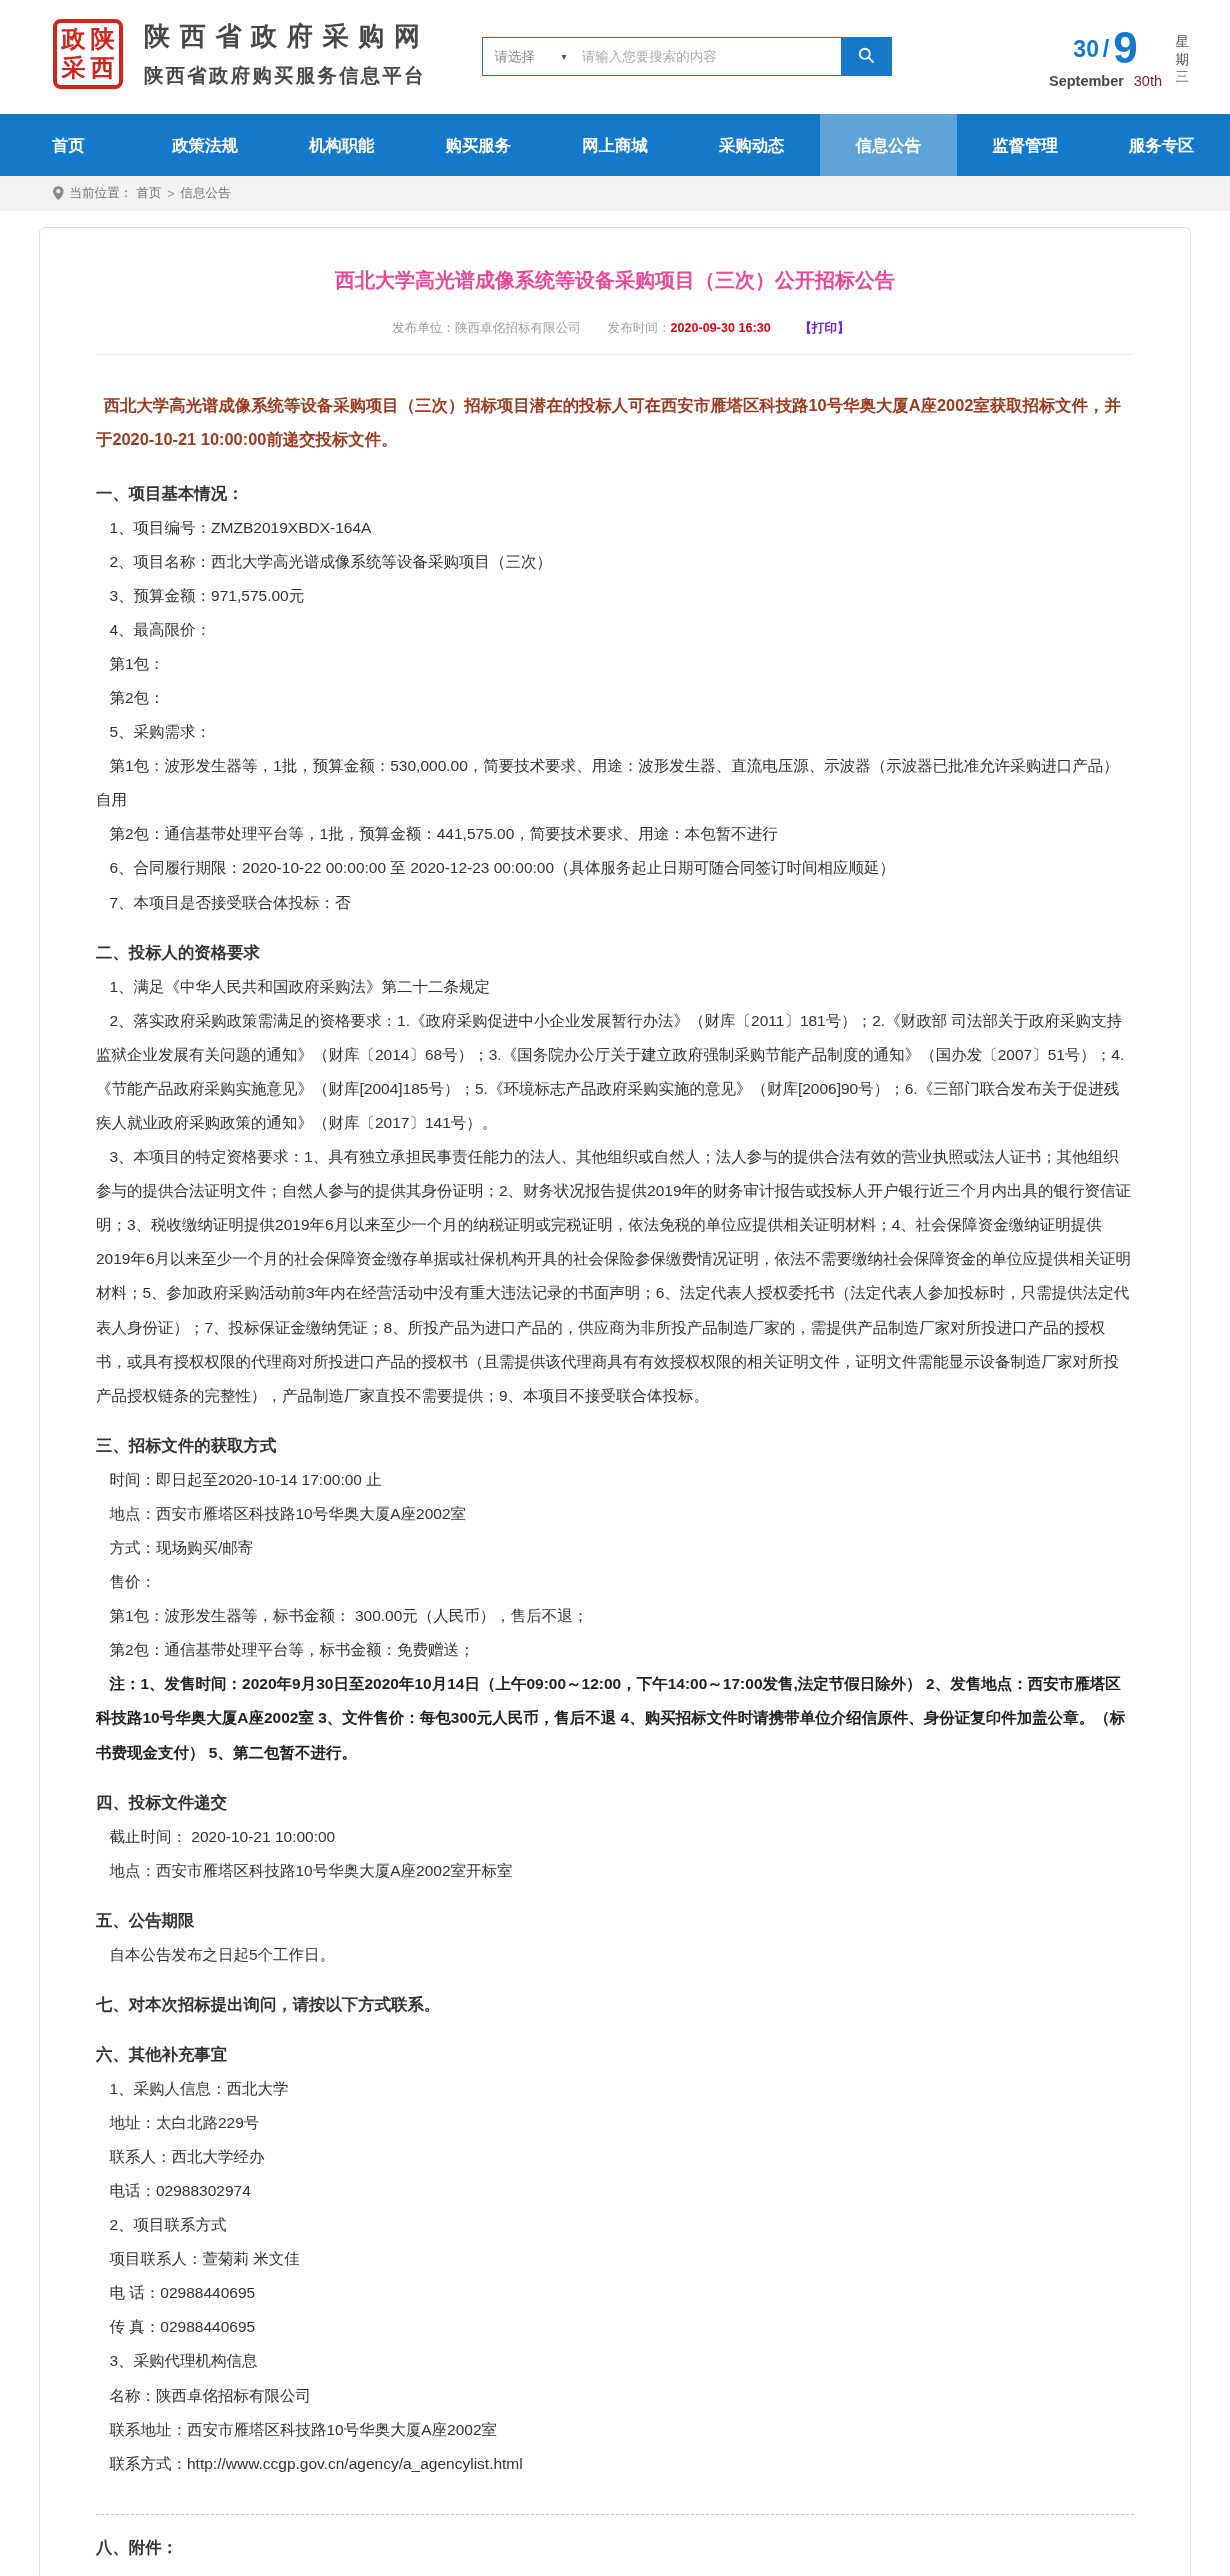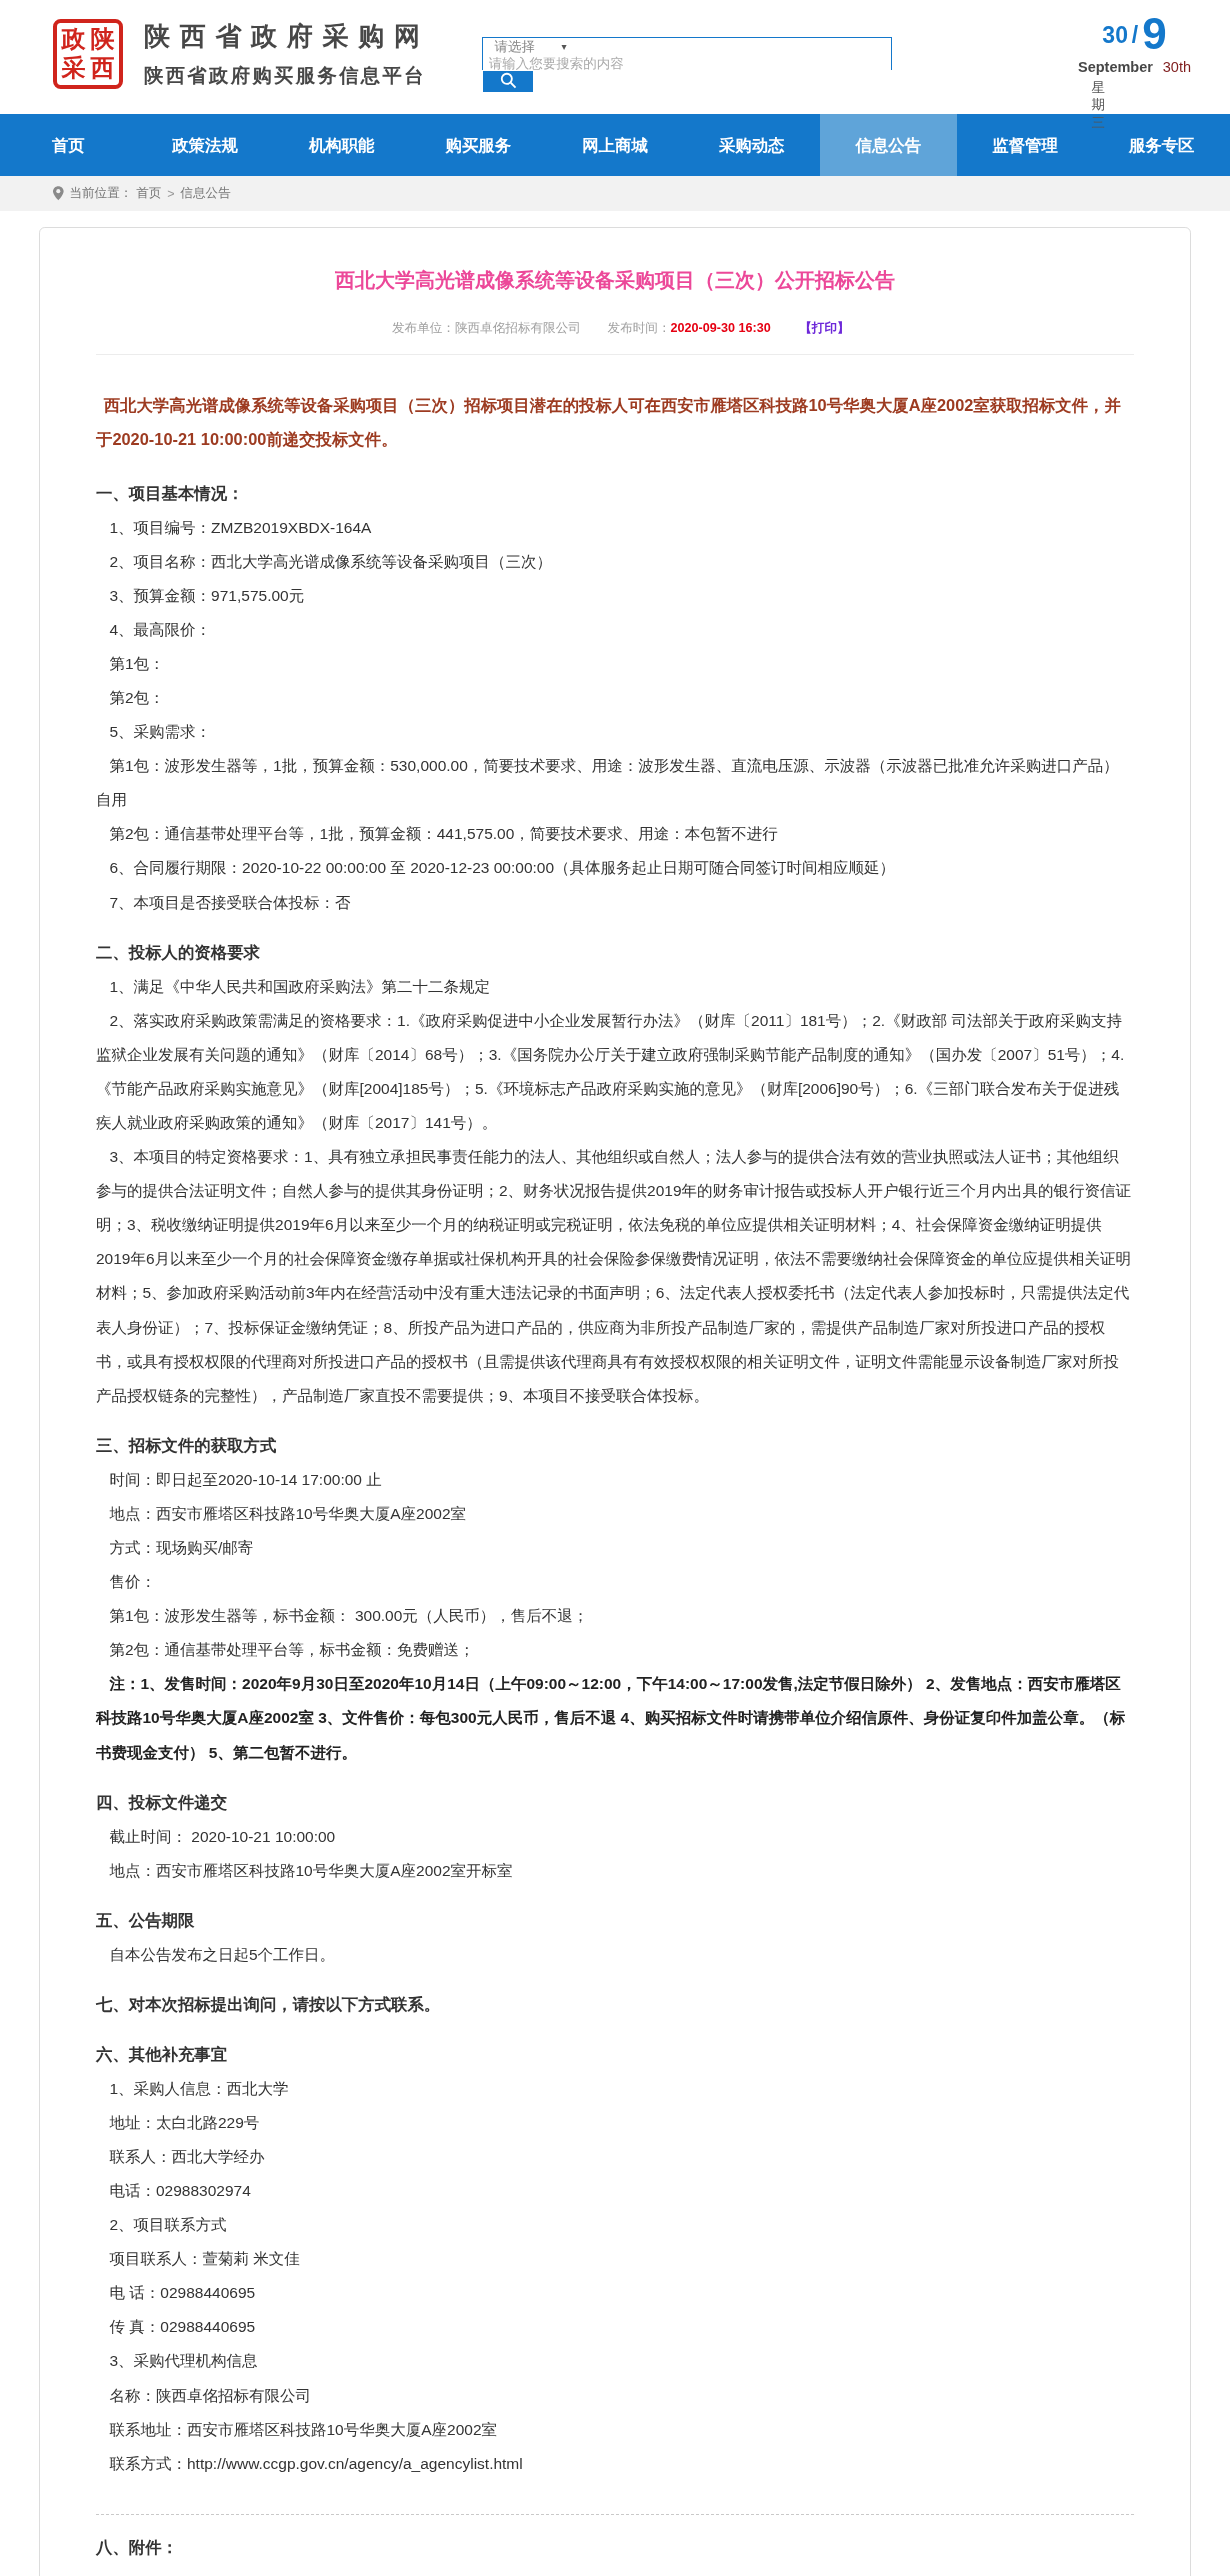--- a/index.html
+++ b/index.html
@@ -17,38 +17,38 @@
     display: grid; grid-template-columns: 1fr 1fr; background: #fff; padding: 1.9px;
   }
   .seal span {
     font-family: "Liberation Serif", "DejaVu Serif", serif;
     color: #d0241c; font-weight: bold; font-size: 24px; line-height: 28px; text-align: center;
   }
   .site-titles { margin-left: 21px; }
   .site-title { font-size: 26px; font-weight: bold; color: #474747; letter-spacing: 9.7px; }
   .site-subtitle { font-size: 19.3px; font-weight: bold; color: #474747; letter-spacing: 2.4px; margin-top: 7.7px; }
   .search-box {
-    position: absolute; left: 482px; top: 37px; width: 410px; height: 33px;
-    border: 1.9px solid #1478cb; display: flex; align-items: stretch; background: #fff; flex-direction: column;
+    position: absolute; left: 482px; top: 37px; width: 410px; height: 39px;
+    border: 1.9px solid #1478cb; display: flex; align-items: stretch; background: #fff;
   }
   .search-select {
     width: 93px; display: flex; align-items: center; justify-content: space-between;
     padding: 0 7.7px 0 11.6px; color: #888; font-size: 13.5px; cursor: pointer;
   }
   .search-caret { font-size: 8.7px; color: #555; }
   .search-input {
     flex: 1; border: none; outline: none; font-size: 13.5px; color: #333; padding: 0 5.8px;
     font-family: "Liberation Sans", "DejaVu Sans", sans-serif;
   }
   .search-input::placeholder { color: #aaa; }
   .search-btn {
     width: 50px; background: #1478cb; border: none; display: flex; align-items: center;
     justify-content: center; cursor: pointer;
   }
-  .date-widget { position: absolute; right: 39px; top: 12px; display: flex; align-items: flex-start; flex-direction: column; }
+  .date-widget { position: absolute; right: 39px; top: 26px; display: flex; align-items: center; }
   .date-main { text-align: center; }
   .date-nums { display: flex; align-items: flex-end; justify-content: center; color: #1478cb; }
   .date-day { font-size: 23px; font-weight: bold; line-height: 39px; }
   .date-sep { font-size: 23px; font-weight: bold; margin: 0 3.9px; line-height: 39px; }
   .date-month { font-size: 44px; font-weight: bold; line-height: 43px; }
   .date-sub { margin-top: 3.9px; font-size: 14.5px; }
   .date-month-name { font-weight: bold; color: #474747; }
   .date-ordinal { color: #7f1d1d; margin-left: 5.8px; }
   .weekday { width: 15.5px; margin-left: 13.5px; font-size: 13.5px; color: #555; line-height: 17.4px; word-break: break-all; margin-top: 3.9px; }
   

